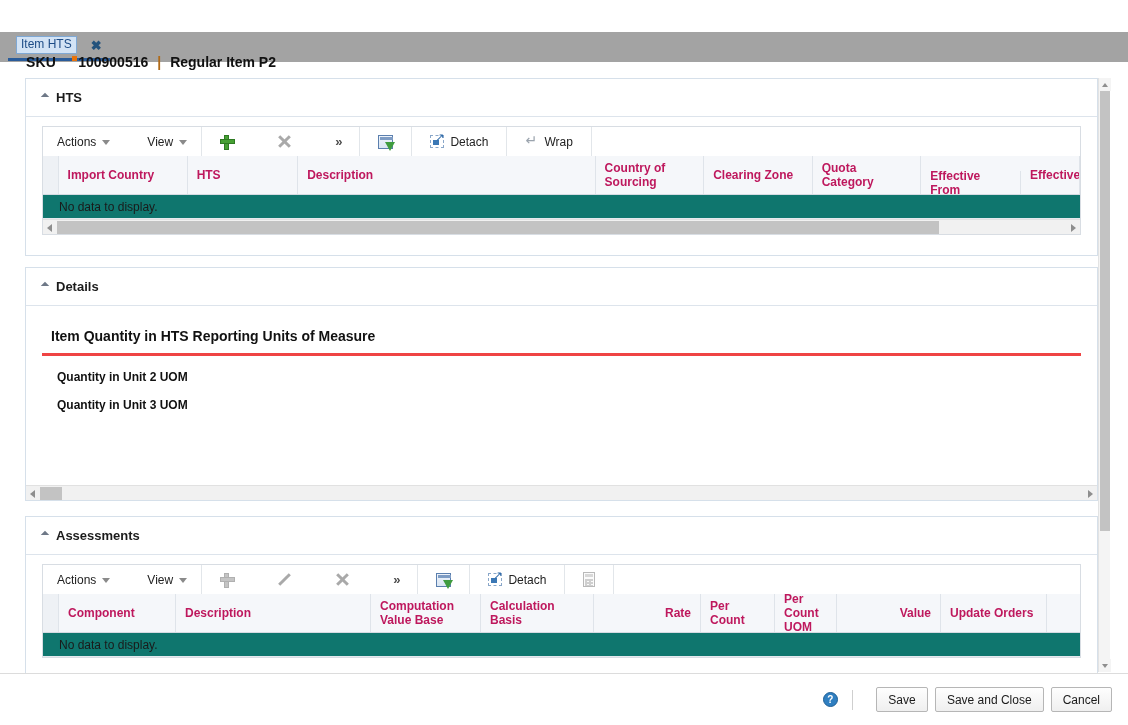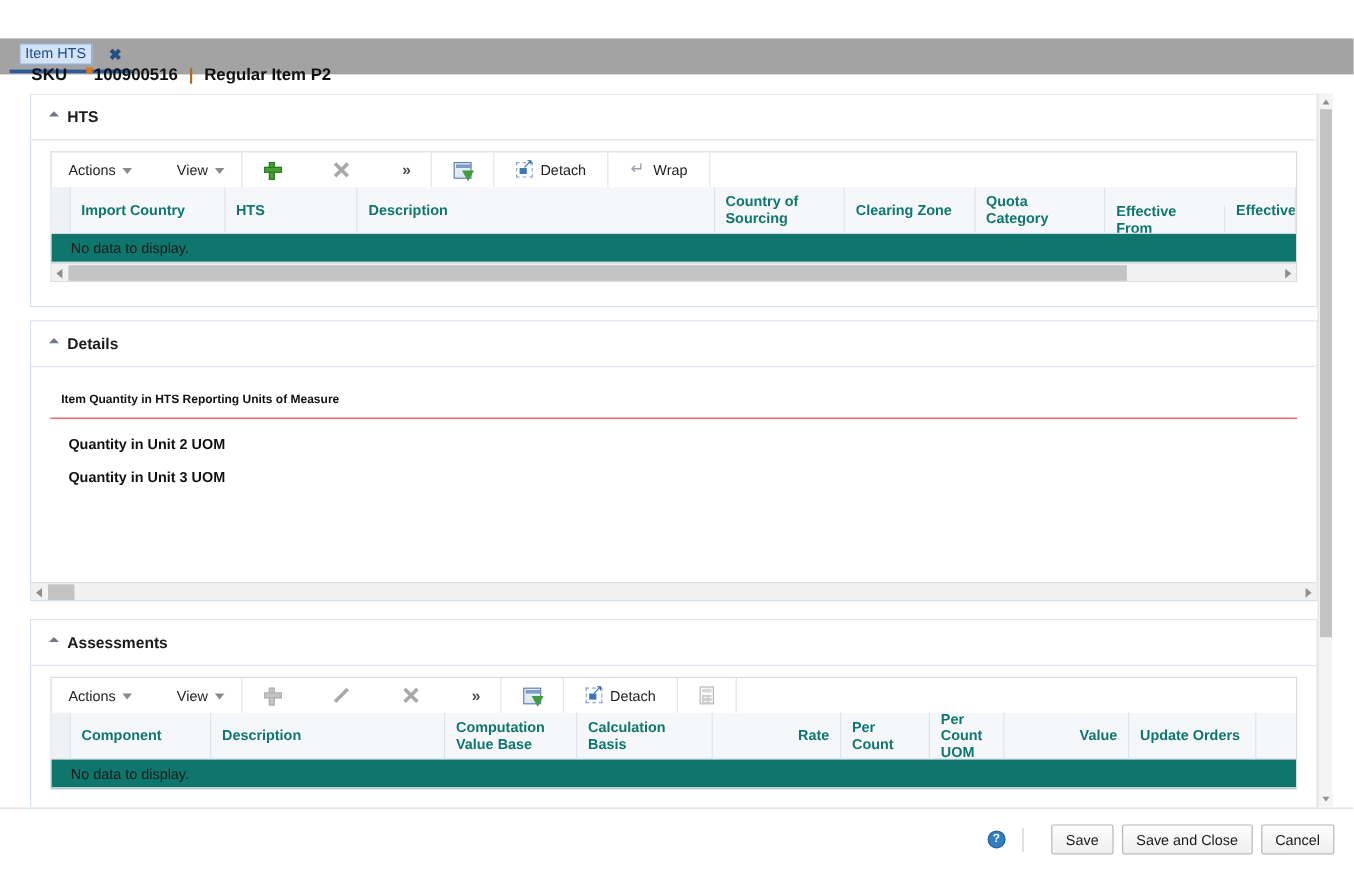--- a/index.html
+++ b/index.html
@@ -262,21 +262,21 @@
   .grid { border: 1px solid #d8dde3; border-top: none; }
   .grid-head {
     display: flex;
     background: #f5f7fa;
     border-bottom: 1px solid #d5dbe2;
     height: 39px;
   }
   .gh {
     display: flex; align-items: center;
     padding: 0 9px;
-    font-size: 12px; font-weight: bold; color: #0f766e;
+    font-size: 12px; font-weight: bold; color: #be185d;
     border-right: 1px solid #dfe4ea;
     line-height: 14px;
     overflow: hidden;
     white-space: normal;
     cursor: pointer;
   }
   .gh.rowhdr { width: 16px; padding: 0; background:#eef1f5; }
   .gh.num { justify-content: flex-end; }
   .grid-empty {
     height: 24px;
@@ -310,23 +310,23 @@
   }
   .hscroll .htrack { flex: 1 1 auto; height: 13px; position: relative; }
   .hscroll .hthumb {
     position: absolute; top: 0; left: 0;
     height: 13px; background: #c3c3c3;
   }
 
   
   .details-body { padding: 14px 16px 0 16px; }
   .det-section-title {
-    font-size: 10px; font-weight: bold; color: #111;
+    font-size: 14px; font-weight: bold; color: #111;
     padding: 8px 0 9px 9px;
-    border-bottom: 1px solid #ef4444;
+    border-bottom: 3px solid #ef4444;
   }
   .det-row {
     font-size: 12px; font-weight: bold; color: #111;
     padding: 14px 0 0 15px;
   }
 
   
   .footer {
     position: absolute;
     left: 0; top: 673px;

